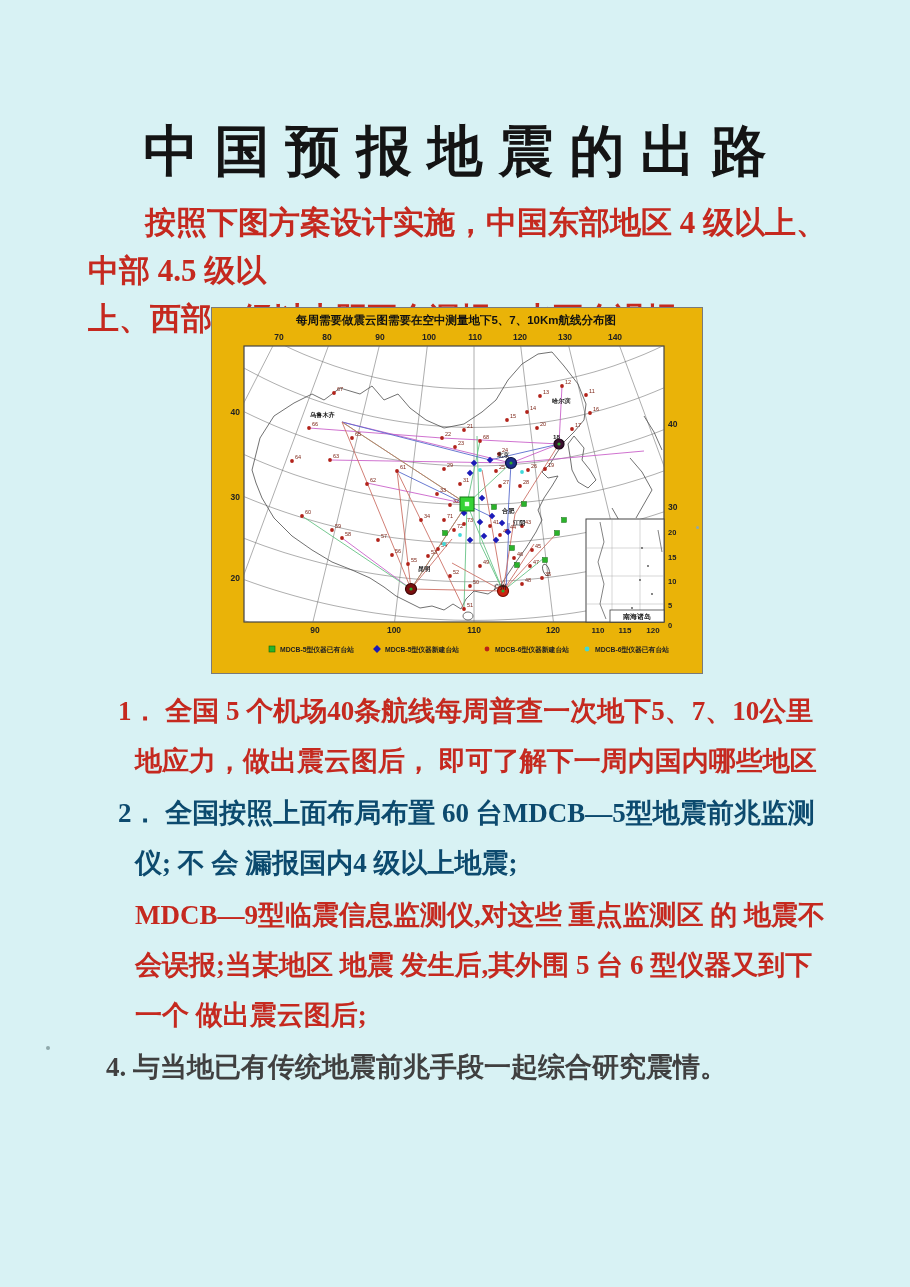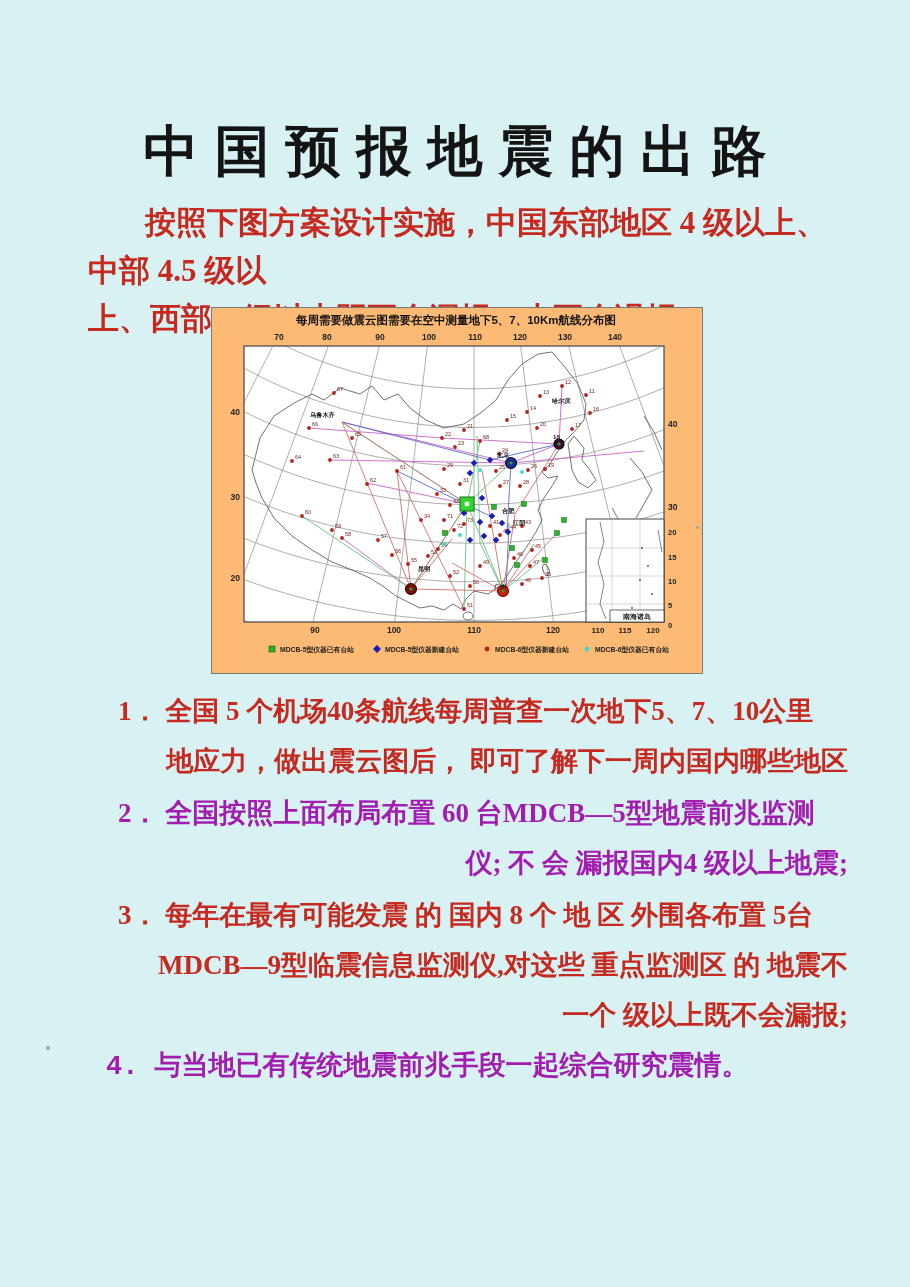--- a/index.html
+++ b/index.html
@@ -15,29 +15,29 @@
     letter-spacing:16px;padding-left:16px;box-sizing:border-box;
     color:#141414;font-weight:600;
   }
   .intro{
     position:absolute;top:199px;left:88px;width:758px;
     font-size:31px;line-height:48px;color:#c5291f;font-weight:600;
   }
   .intro .ln1{text-indent:57px;}
   .figure{
     position:absolute;left:211px;top:307px;width:490px;height:365px;
-    background:#fdba74;border:1px solid #7a7a7a;box-sizing:content-box;
+    background:#eab308;border:1px solid #7a7a7a;box-sizing:content-box;
   }
   .list{
     position:absolute;top:686px;left:100px;width:748px;
     font-size:27px;line-height:50px;font-weight:600;
   }
   .list-item{margin-bottom:2px;}
   .list-item .fl{padding-left:18px;}
-  .list-item .cl{padding-left:35px;text-align:right;}
+  .list-item .cl{padding-left:35px;}
   .list-item.black .fl{padding-left:6px;}
   b.num{font-weight:700;}
   .stray{position:absolute;background:#8fa9ab;border-radius:50%;}
   text{font-family:"Liberation Sans", sans-serif;}
 </style>
 </head>
 <body>
 
 <div class="page-title">中国预报地震的出路</div>
 
@@ -334,28 +334,28 @@
         <text x="383" y="343.5" font-size="6.8" fill="#222" text-anchor="start" font-weight="bold">MDCB-6型仪器已有台站</text>
       </g>
     </svg>
 </div>
 
 <div class="list">
     <div class="list-item" style="color: rgb(197, 41, 31);">
       <div class="fl"><b class="num">1</b>．&nbsp;全国 <b class="num">5</b> 个机场<b class="num">40</b>条航线每周普查一次地下<b class="num">5</b>、<b class="num">7</b>、<b class="num">10</b>公里</div>
       <div class="cl">地应力，做出震云图后， 即可了解下一周内国内哪些地区</div>
     </div>
-    <div class="list-item" style="color: #a21caf;">
+    <div class="list-item" style="color: #0c4a6e;">
       <div class="fl"><b class="num">2</b>．&nbsp;全国按照上面布局布置 <b class="num">60</b> 台<b class="num">MDCB—5</b>型地震前兆监测</div>
       <div class="cl">仪; 不 会 漏报国内<b class="num">4</b> 级以上地震;</div>
     </div>
     <div class="list-item" style="color: rgb(197, 41, 31);">
-      <div class="fl"><b class="num">3</b>．&nbsp;每年在最有可能发震 的 国内 <b class="num">8</b> 个 地 区 外围各布置 <b class="num">5</b>台</div>
       <div class="cl"><b class="num">MDCB—9</b>型临震信息监测仪,对这些 重点监测区 的 地震不</div>
-      <div class="cl">一个 级以上既不会漏报;</div>
+      <div class="cl">会误报;当某地区 地震 发生后,其外围 <b class="num">5</b> 台 <b class="num">6</b> 型仪器又到下</div>
+      <div class="cl">一个 做出震云图后;</div>
     </div>
-    <div class="list-item black" style="color: #a21caf; font-family: Liberation Mono, monospace;">
+    <div class="list-item black" style="color: #404040;">
       <div class="fl"><b class="num">4</b>.&nbsp;与当地已有传统地震前兆手段一起综合研究震情。</div>
     </div>
   </div>
 
 <div class="stray" style="left:46px;top:1046px;width:4px;height:4px;"></div>
 <div class="stray" style="left:696px;top:526px;width:3px;height:3px;"></div>
 
 </body></html>

